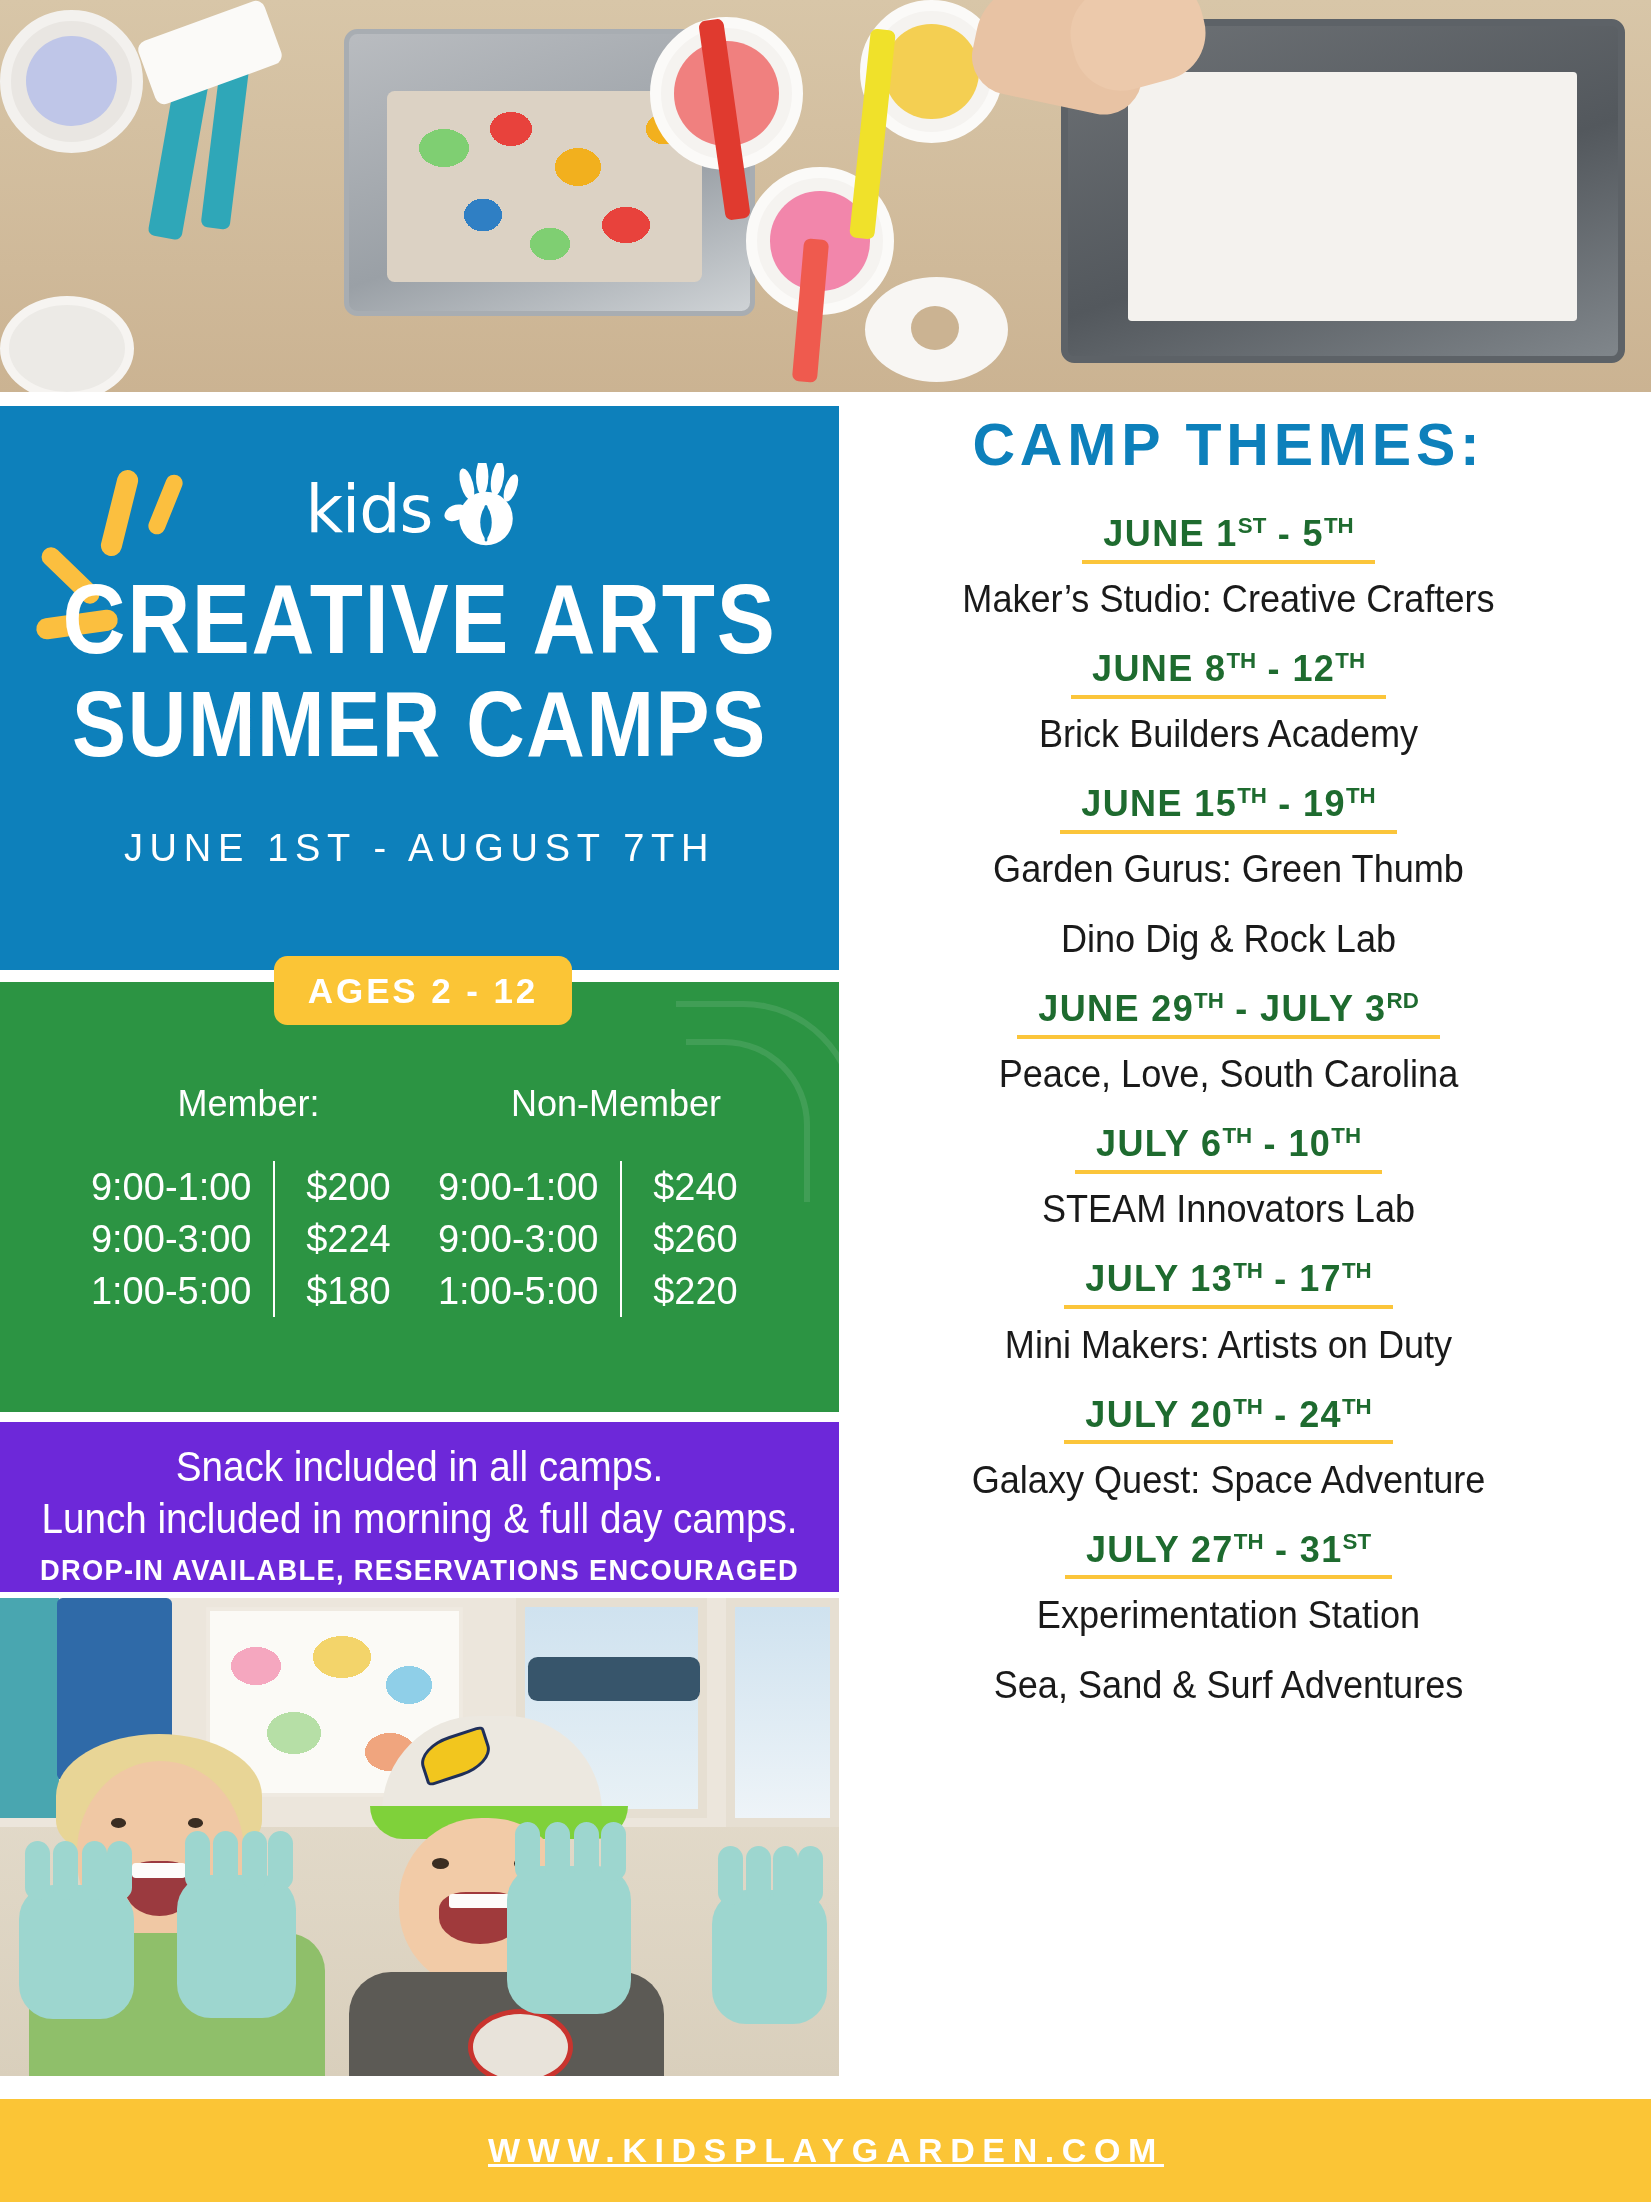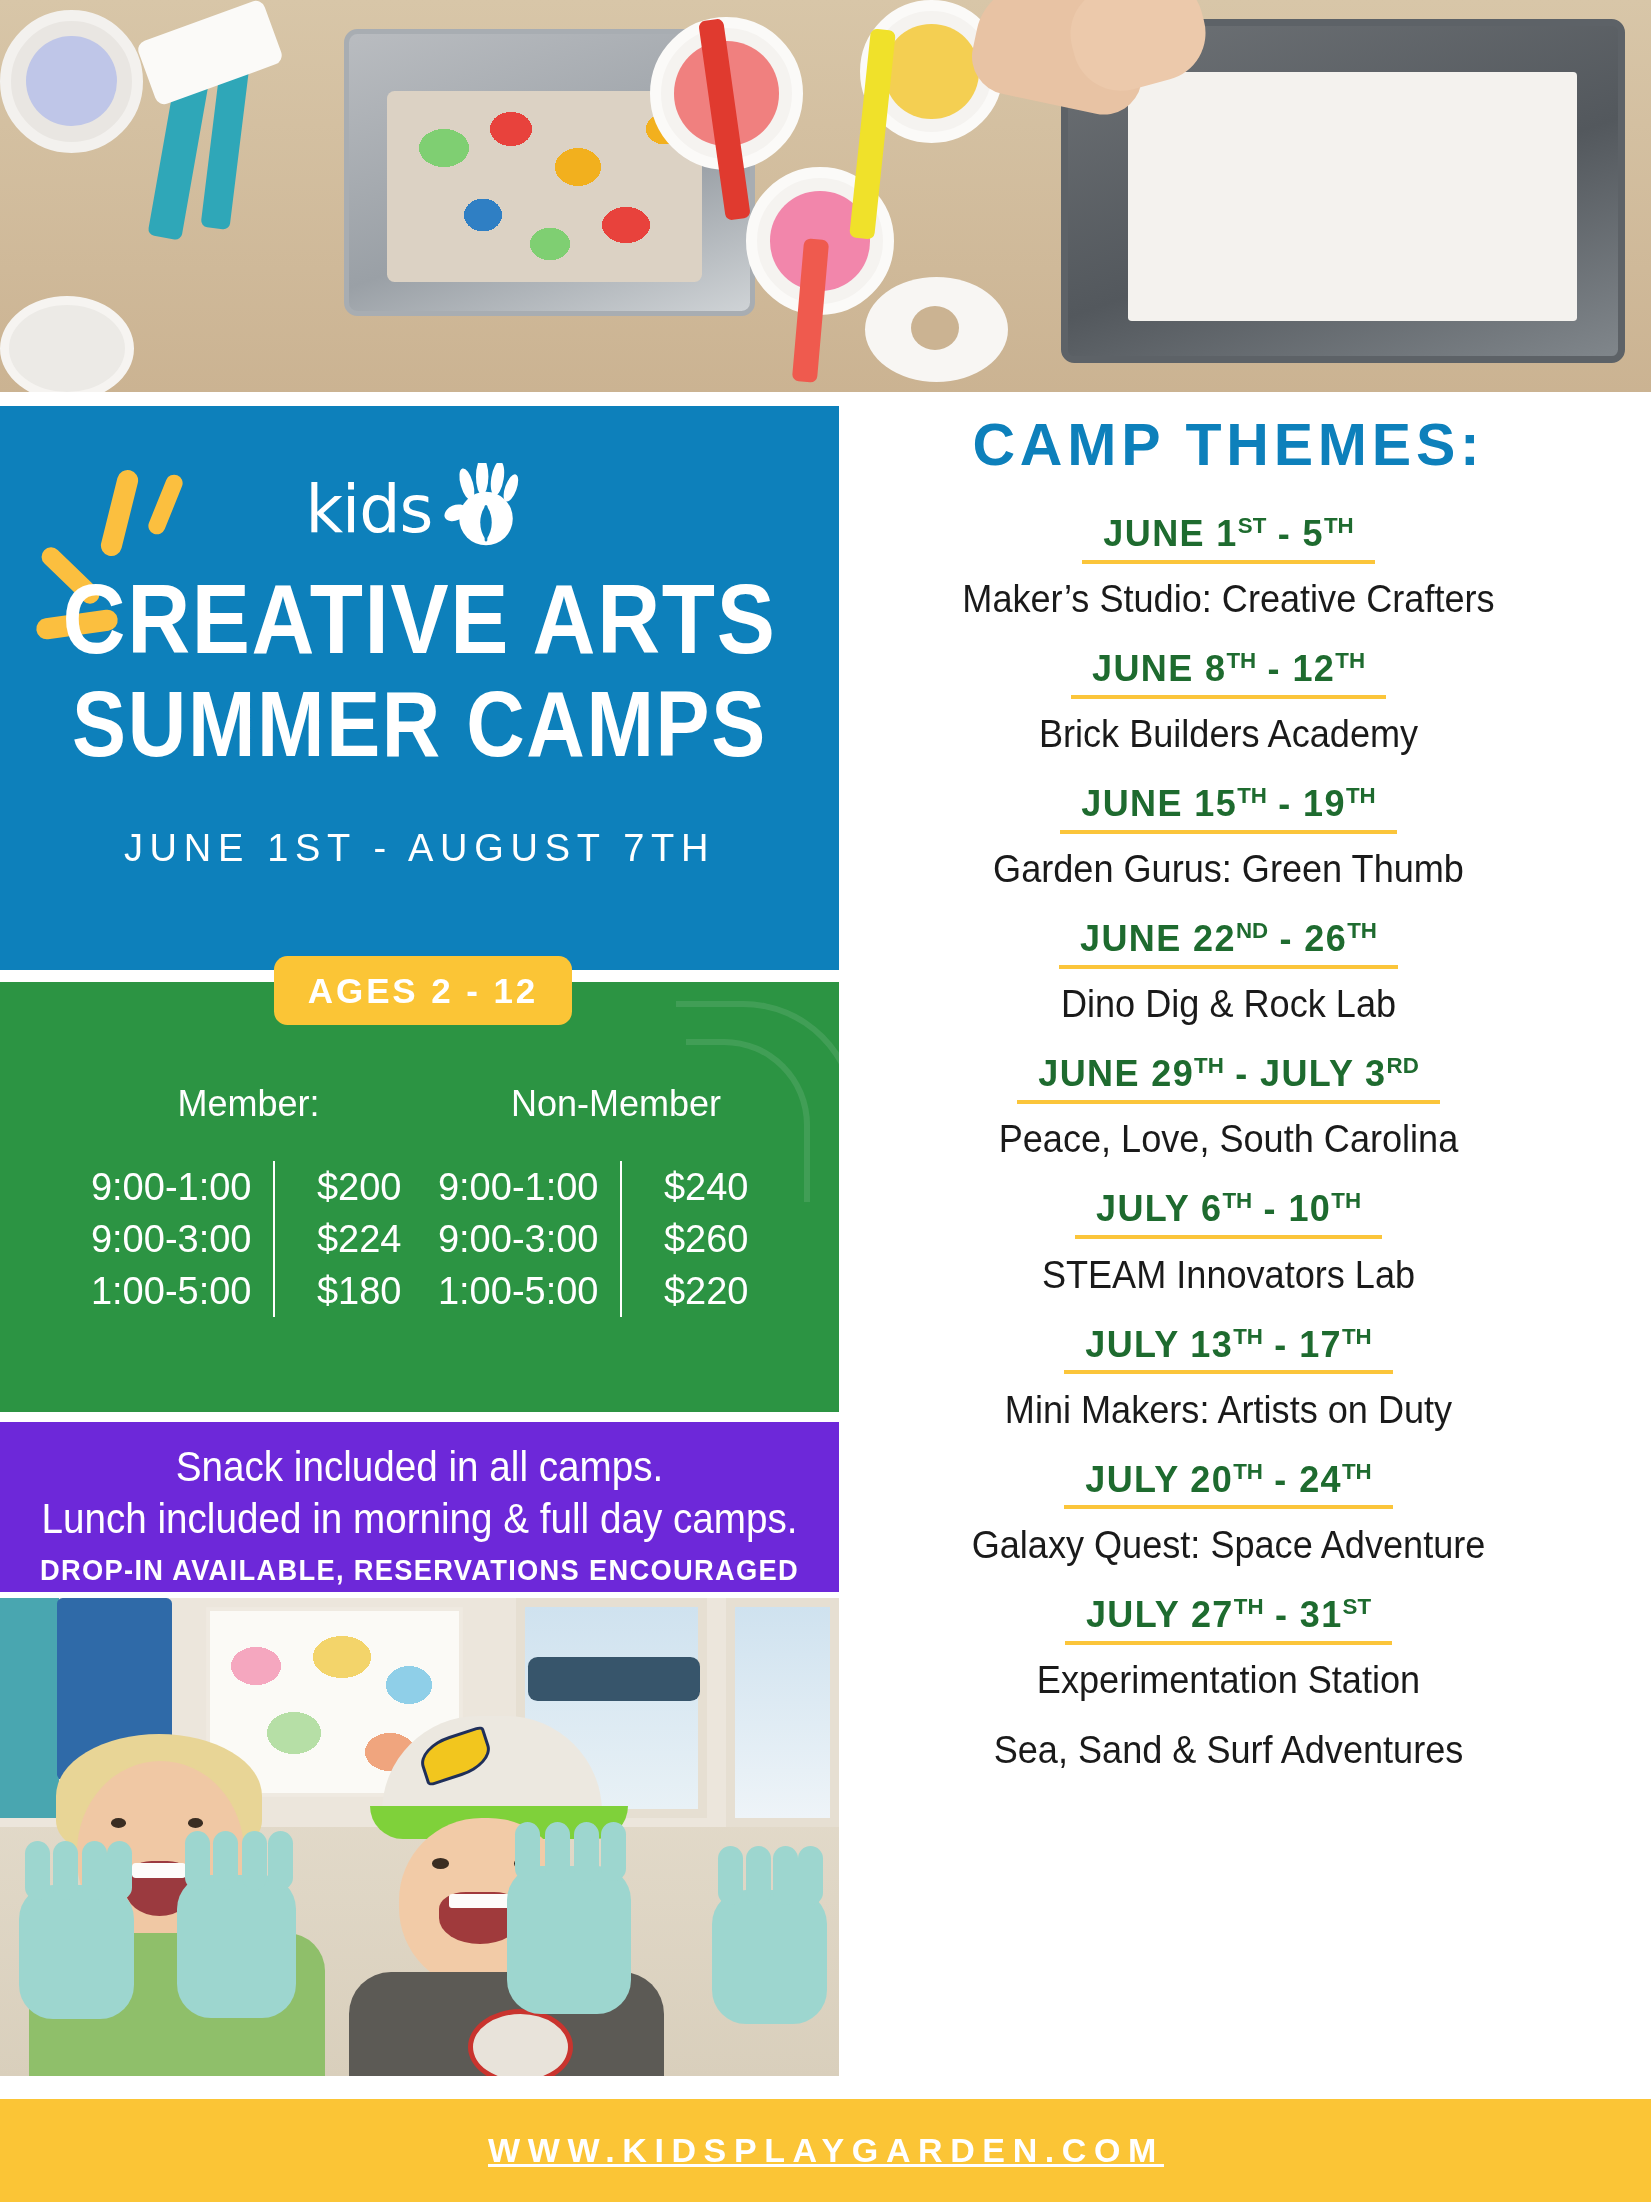--- a/index.html
+++ b/index.html
@@ -163,21 +163,21 @@
 
   .price-table{
     position:absolute; left:0; top:1161px; width:839px;
     display:flex; justify-content:center; gap:0px;
   }
   .ptable{ display:flex; }
   .pcol-time{ width:182px; }
   .pcol-price{ width:129px; padding-left:21px; border-left:2.9px solid #ffffff; }
   .pcell{
     color:#ffffff; font-size:38px; line-height:52px; font-weight:400;
-    text-align:right; white-space:nowrap;
+    text-align:center; white-space:nowrap;
   }
   .pcol-time .pcell{ text-align:right; padding-right:21px; }
   .ptable.t2{ margin-left:36px; }
 
   .teal-panel{
     position:absolute; left:0; top:1422px; width:839px; height:170px;
     background:#6d28d9; color:#ffffff; text-align:center;
   }
   .teal-l1{
     position:absolute; left:0; top:21px; width:839px; font-size:42px;
@@ -458,21 +458,20 @@
     <div class="theme-date"><span>JUNE 8</span><sup>TH</sup><span> - 12</span><sup>TH</sup></div>
     <div class="theme-name">Brick Builders Academy</div>
   </div>
 
   <div class="theme">
     <div class="theme-date"><span>JUNE 15</span><sup>TH</sup><span> - 19</span><sup>TH</sup></div>
     <div class="theme-name">Garden Gurus: Green Thumb</div>
   </div>
 
   <div class="theme">
-    <div class="theme-date"><span>JUNE 22</span><sup>ND</sup><span> - 26</span><sup>TH</sup></div>
     <div class="theme-name">Dino Dig &amp; Rock Lab</div>
   </div>
 
   <div class="theme">
     <div class="theme-date"><span>JUNE 29</span><sup>TH</sup><span> - JULY 3</span><sup>RD</sup></div>
     <div class="theme-name">Peace, Love, South Carolina</div>
   </div>
 
   <div class="theme">
     <div class="theme-date"><span>JULY 6</span><sup>TH</sup><span> - 10</span><sup>TH</sup></div>

